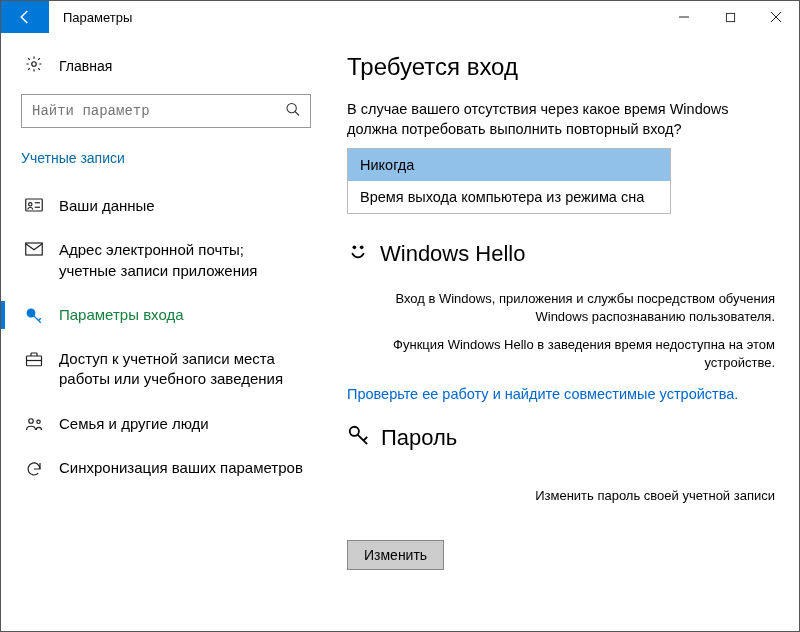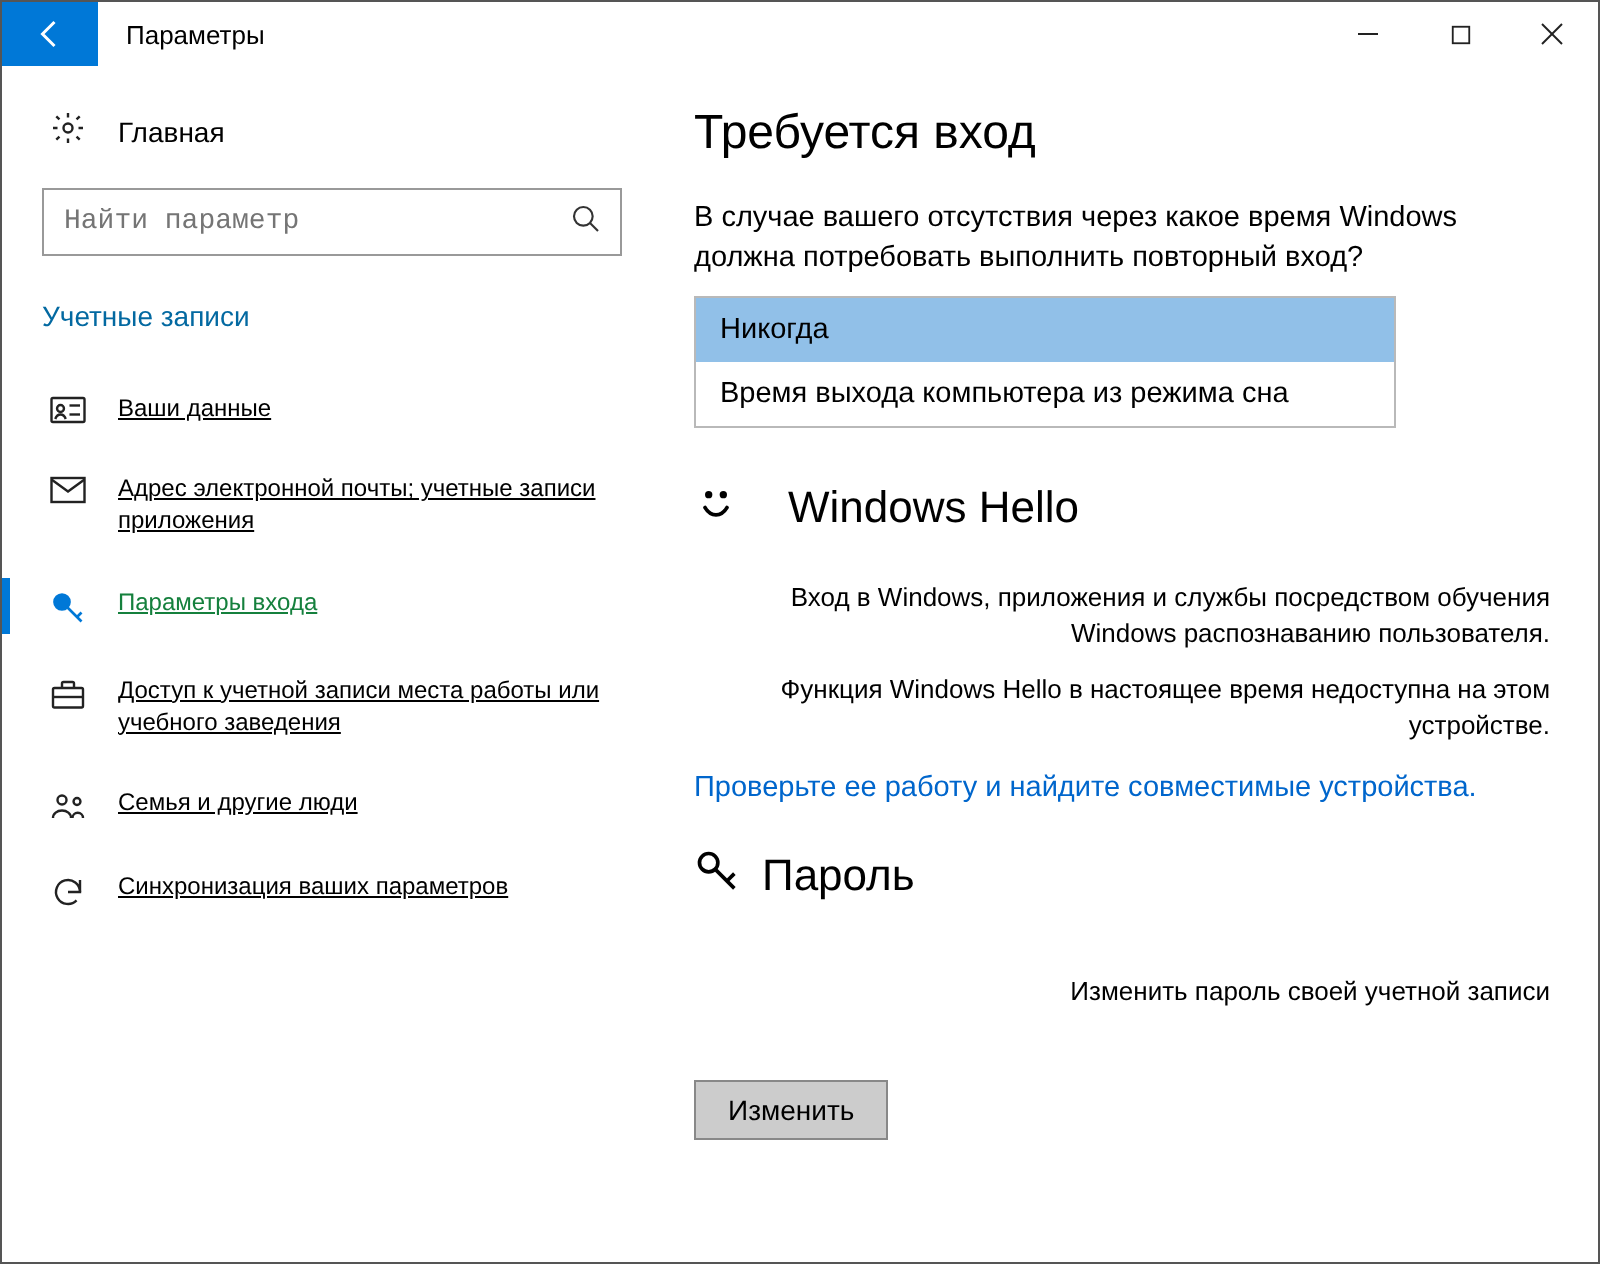--- a/index.html
+++ b/index.html
@@ -114,53 +114,52 @@
     width:4px;
     background:#0078d7;
   }
   .navitem .nicon {
     width: 18px;
     flex-shrink: 0;
     margin-top: 2px;
     display:flex;align-items:center;justify-content:center;
   }
   .navitem .nlabel {
-    font-size: 12px;
+    font-size: 15px;
     line-height: 1.35;
     padding-right: 6px;
-    text-decoration: underline;
   }
   .navitem.active .nicon svg { stroke:#0078d7; fill:#0078d7; }
 
   
   h1.section {
     font-weight: 400;
     font-size: 24px;
     margin-bottom: 18px;
   }
   .desc {
     font-size: 14.5px;
     line-height: 1.4;
     margin-bottom: 8px;
   }
   .select {
     border: 1px solid #b9b9b9;
-    width: 351px;
+    width: 324px;
     margin-bottom: 26px;
   }
   .opt {
     padding: 8px 12px;
     font-size: 14.5px;
     background: #fff;
   }
   .opt.selected { background: #91c0e8; }
   .hello-head {
     display:flex;
     align-items:center;
-    gap:25px;
+    gap:11px;
     font-size: 22px;
     margin-bottom: 22px;
   }
   .link { color:#0066cc; margin: 14px 0 22px 0; font-size:14.5px; }
   .pwd-head {
     display:flex;
     align-items:center;
     gap:12px;
     font-size: 22px;
     margin-bottom: 35px;
@@ -304,21 +303,21 @@
       <span>
         <svg width="22" height="22" viewBox="0 0 24 24" fill="#000">
             <circle cx="8" cy="8" r="2"></circle>
             <circle cx="16" cy="8" r="2"></circle>
             <path d="M6 15c1.5 2.5 4 4 6 4s4.5-1.5 6-4" fill="none" stroke="#000" stroke-width="2" stroke-linecap="round"></path>
           </svg>
       </span>
       <span>Windows Hello</span>
     </div>
     <p class="block">Вход в Windows, приложения и службы посредством обучения Windows распознаванию пользователя.</p>
-    <p class="block">Функция Windows Hello в настоящее время недоступна на этом устройстве.</p>
+    <p class="block">Функция Windows Hello в заведения время недоступна на этом устройстве.</p>
     <p class="link">Проверьте ее работу и найдите совместимые устройства.</p>
 
     <div class="pwd-head">
       <span>
         <svg width="22" height="22" viewBox="0 0 24 24" fill="none" stroke="#000" stroke-width="2">
             <circle cx="8" cy="8" r="5"></circle>
             <line x1="11.5" y1="11.5" x2="22" y2="22"></line>
             <line x1="18" y1="18" x2="22" y2="14"></line>
           </svg>
       </span>

